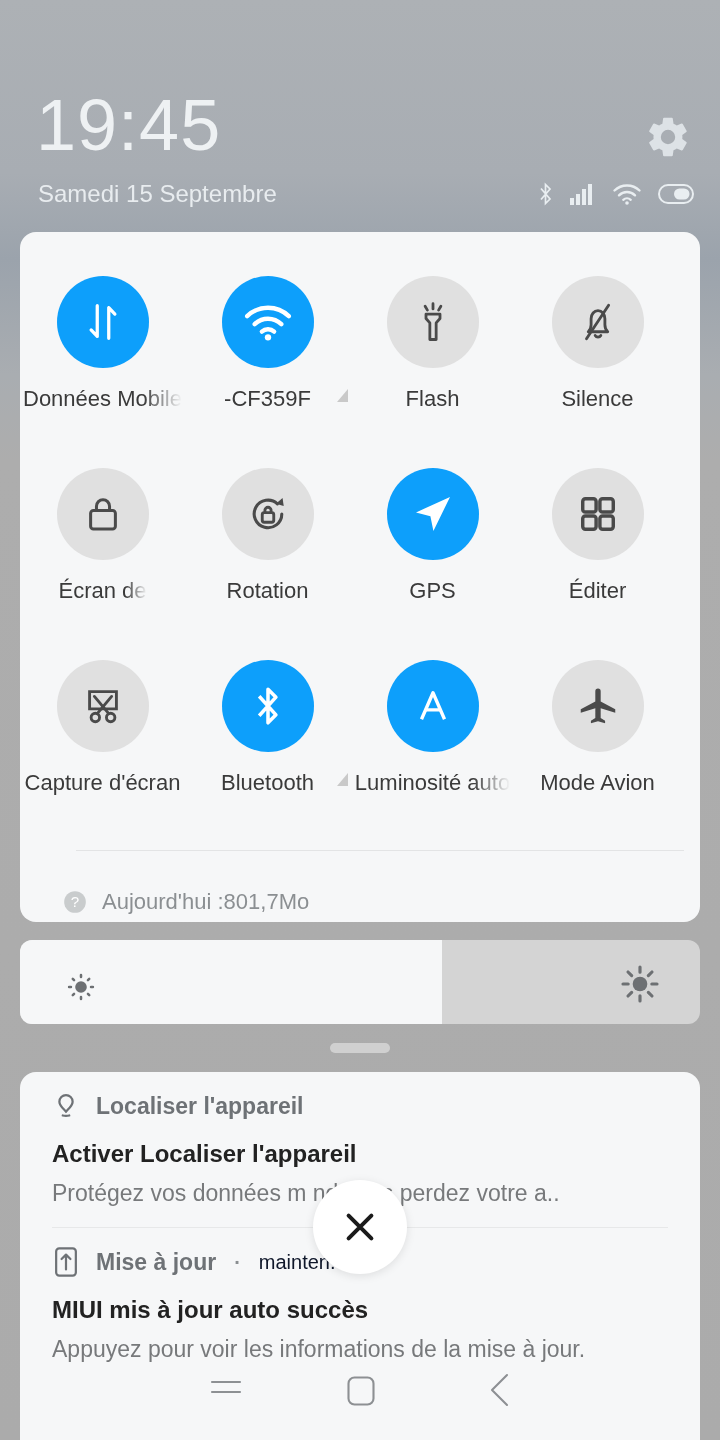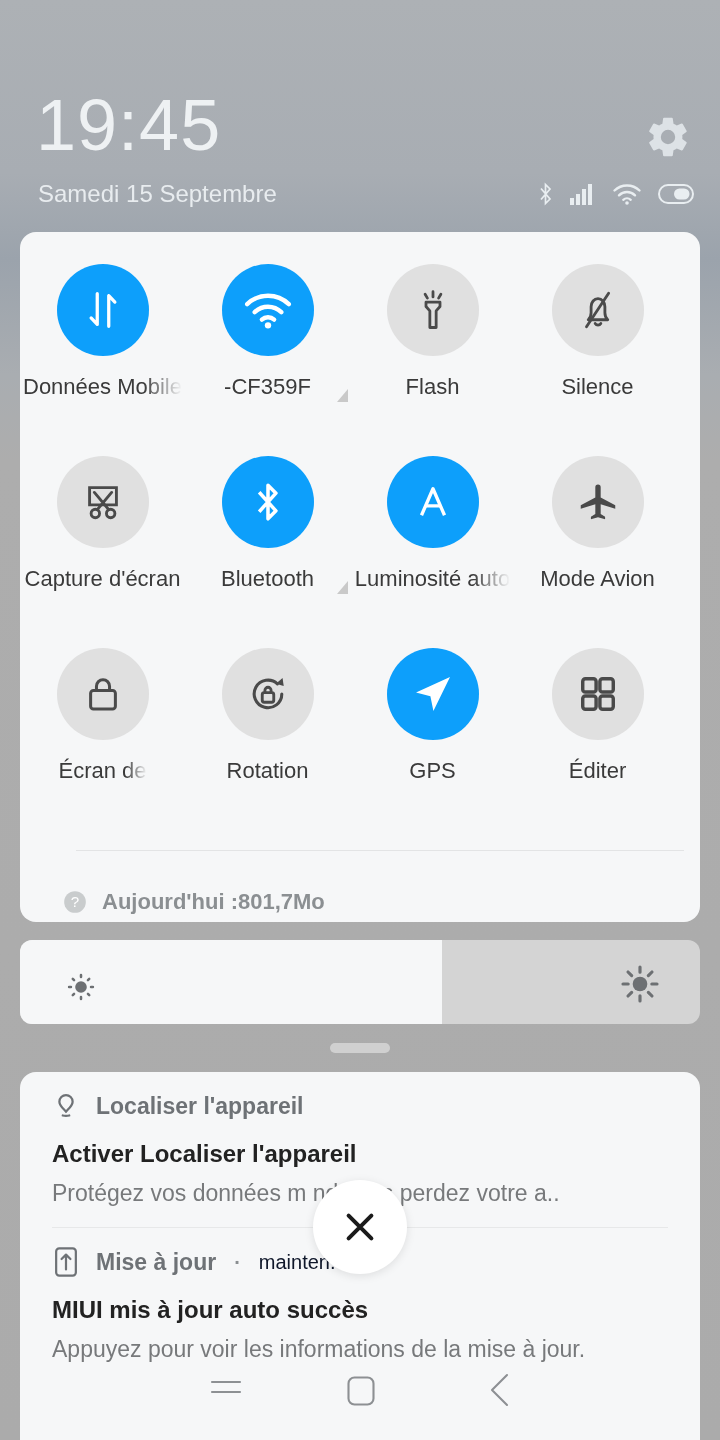--- a/index.html
+++ b/index.html
@@ -35,21 +35,21 @@
   .qs-panel {
     position:absolute; left:20px; top:232px; width:680px; height:690px;
     background:#f6f7f8; border-radius:16px; overflow:hidden;
   }
   .tiles { position:absolute; left:0; top:0; width:680px; }
   .tile-row {
     position:relative; display:flex; height:192px;
   }
   .tile {
     width:165px; display:flex; flex-direction:column;
-    align-items:center; justify-content:flex-start; padding-top:32px;
+    align-items:center; justify-content:center; padding-top:32px;
     position:relative;
   }
   .tile-circle {
     width:92px; height:92px; border-radius:50%;
     display:flex; align-items:center; justify-content:center;
     background:#e0e0e0;
   }
   .tile-circle.on { background:#0d9ffb; }
   .tile-label {
     margin-top:18px; font-size:22px; color:#3a3a3a;
@@ -70,21 +70,21 @@
   .qs-divider {
     position:absolute; left:56px; top:618px; width:608px; height:1px;
     background:#e3e4e5;
   }
   .data-row {
     position:absolute; left:0; top:640px; width:680px; height:60px;
     display:flex; align-items:center; padding-left:42px;
     font-size:22px; color:#8b8f92;
   }
   .help-icon { margin-right:14px; display:flex; }
-  .data-today { margin-right:44px;font-weight:bold; }
+  .data-today { margin-right:44px; }
 
   
   .brightness {
     position:absolute; left:20px; top:940px; width:680px; height:84px;
     border-radius:12px; overflow:hidden; background:#d4d4d4;
   }
   .brightness-fill {
     position:absolute; left:0; top:0; height:84px; width:423px;
     background:#f6f7f8;
   }
@@ -212,20 +212,66 @@
             <path fill="none" stroke="#4a4a4a" stroke-width="1.6" stroke-linecap="round" d="M10.4 20.6a1.9 1.9 0 0 0 3.2 0"></path>
             <path fill="none" stroke="#4a4a4a" stroke-width="1.6" stroke-linecap="round" d="M5.5 22.5 18 3.5"></path>
           </svg>
         </div>
         <div class="tile-label">Silence</div>
       </div>
     </div>
 
     <div class="tile-row">
       <div class="tile">
+
+        <div class="tile-circle">
+          <svg width="42" height="46" viewBox="0 0 22 26">
+            <rect x="4" y="11" width="14" height="10.5" rx="1.6" fill="none" stroke="#4a4a4a" stroke-width="1.7"></rect>
+            <path fill="none" stroke="#4a4a4a" stroke-width="1.7" d="M7.3 11V8.6a3.7 3.7 0 0 1 7.4 0V11"></path>
+          </svg>
+        </div>
+        <div class="tile-label fade">Écran de</div>
+      </div>
+
+      <div class="tile">
+        <div class="tile-circle">
+          <svg width="46" height="46" viewBox="0 0 24 24">
+            <path fill="none" stroke="#4a4a4a" stroke-width="1.6" stroke-linecap="round" d="M19.2 12a7.2 7.2 0 1 1-2.3-5.3"></path>
+            <path fill="#4a4a4a" d="M19.6 3.6l.6 4.2-4.1-1.2z"></path>
+            <rect x="9" y="11.3" width="6" height="5" rx="1" fill="none" stroke="#4a4a4a" stroke-width="1.5"></rect>
+            <path fill="none" stroke="#4a4a4a" stroke-width="1.5" d="M10.4 11.3v-1.2a1.6 1.6 0 0 1 3.2 0v1.2"></path>
+          </svg>
+        </div>
+        <div class="tile-label">Rotation</div>
+      </div>
+
+      <div class="tile">
+        <div class="tile-circle on">
+          <svg width="48" height="48" viewBox="0 0 24 24">
+            <path fill="#fff" d="M20.5 3.5 3.5 11.2l7.2 1.9 1.5 7.4z"></path>
+          </svg>
+        </div>
+        <div class="tile-label">GPS</div>
+      </div>
+
+      <div class="tile">
+        <div class="tile-circle">
+          <svg width="42" height="42" viewBox="0 0 22 22">
+            <rect x="3" y="3" width="7" height="7" rx="1.4" fill="none" stroke="#4a4a4a" stroke-width="1.8"></rect>
+            <rect x="12" y="3" width="7" height="7" rx="1.4" fill="none" stroke="#4a4a4a" stroke-width="1.8"></rect>
+            <rect x="3" y="12" width="7" height="7" rx="1.4" fill="none" stroke="#4a4a4a" stroke-width="1.8"></rect>
+            <rect x="12" y="12" width="7" height="7" rx="1.4" fill="none" stroke="#4a4a4a" stroke-width="1.8"></rect>
+          </svg>
+        </div>
+        <div class="tile-label">Éditer</div>
+      </div>
+    </div>
+
+    <div class="tile-row">
+      <div class="tile">
         <div class="tile-circle">
           <svg width="46" height="46" viewBox="0 0 24 24">
             <path fill="none" stroke="#4a4a4a" stroke-width="1.5" d="M5 4.5h14v9H5z"></path>
             <path fill="none" stroke="#4a4a4a" stroke-width="1.5" stroke-linecap="round" d="M7.5 7 15 16 M16.5 7 9 16"></path>
             <circle cx="8" cy="18" r="2.2" fill="none" stroke="#4a4a4a" stroke-width="1.5"></circle>
             <circle cx="16" cy="18" r="2.2" fill="none" stroke="#4a4a4a" stroke-width="1.5"></circle>
           </svg>
         </div>
         <div class="tile-label">Capture d'écran</div>
       </div>
@@ -250,66 +296,20 @@
         <div class="tile-label fade">Luminosité auto</div>
       </div>
 
       <div class="tile">
         <div class="tile-circle">
           <svg width="46" height="46" viewBox="0 0 24 24">
             <path fill="#4a4a4a" d="M21 15.5v-1.8l-7.6-4.1V4.3a1.4 1.4 0 0 0-2.8 0v5.3L3 13.7v1.8l7.6-2.3v5l-2.3 1.5v1.3l3.7-1 3.7 1v-1.3l-2.3-1.5v-5z"></path>
           </svg>
         </div>
         <div class="tile-label">Mode Avion</div>
-      </div>
-    </div>
-
-    <div class="tile-row">
-      <div class="tile">
-
-        <div class="tile-circle">
-          <svg width="42" height="46" viewBox="0 0 22 26">
-            <rect x="4" y="11" width="14" height="10.5" rx="1.6" fill="none" stroke="#4a4a4a" stroke-width="1.7"></rect>
-            <path fill="none" stroke="#4a4a4a" stroke-width="1.7" d="M7.3 11V8.6a3.7 3.7 0 0 1 7.4 0V11"></path>
-          </svg>
-        </div>
-        <div class="tile-label fade">Écran de</div>
-      </div>
-
-      <div class="tile">
-        <div class="tile-circle">
-          <svg width="46" height="46" viewBox="0 0 24 24">
-            <path fill="none" stroke="#4a4a4a" stroke-width="1.6" stroke-linecap="round" d="M19.2 12a7.2 7.2 0 1 1-2.3-5.3"></path>
-            <path fill="#4a4a4a" d="M19.6 3.6l.6 4.2-4.1-1.2z"></path>
-            <rect x="9" y="11.3" width="6" height="5" rx="1" fill="none" stroke="#4a4a4a" stroke-width="1.5"></rect>
-            <path fill="none" stroke="#4a4a4a" stroke-width="1.5" d="M10.4 11.3v-1.2a1.6 1.6 0 0 1 3.2 0v1.2"></path>
-          </svg>
-        </div>
-        <div class="tile-label">Rotation</div>
-      </div>
-
-      <div class="tile">
-        <div class="tile-circle on">
-          <svg width="48" height="48" viewBox="0 0 24 24">
-            <path fill="#fff" d="M20.5 3.5 3.5 11.2l7.2 1.9 1.5 7.4z"></path>
-          </svg>
-        </div>
-        <div class="tile-label">GPS</div>
-      </div>
-
-      <div class="tile">
-        <div class="tile-circle">
-          <svg width="42" height="42" viewBox="0 0 22 22">
-            <rect x="3" y="3" width="7" height="7" rx="1.4" fill="none" stroke="#4a4a4a" stroke-width="1.8"></rect>
-            <rect x="12" y="3" width="7" height="7" rx="1.4" fill="none" stroke="#4a4a4a" stroke-width="1.8"></rect>
-            <rect x="3" y="12" width="7" height="7" rx="1.4" fill="none" stroke="#4a4a4a" stroke-width="1.8"></rect>
-            <rect x="12" y="12" width="7" height="7" rx="1.4" fill="none" stroke="#4a4a4a" stroke-width="1.8"></rect>
-          </svg>
-        </div>
-        <div class="tile-label">Éditer</div>
       </div>
     </div>
   </div>
 
   <div class="qs-divider"></div>
 
   <div class="data-row">
     <span class="help-icon">
       <svg width="26" height="26" viewBox="0 0 24 24">
         <circle cx="12" cy="12" r="10" fill="#c9cccd"></circle>

